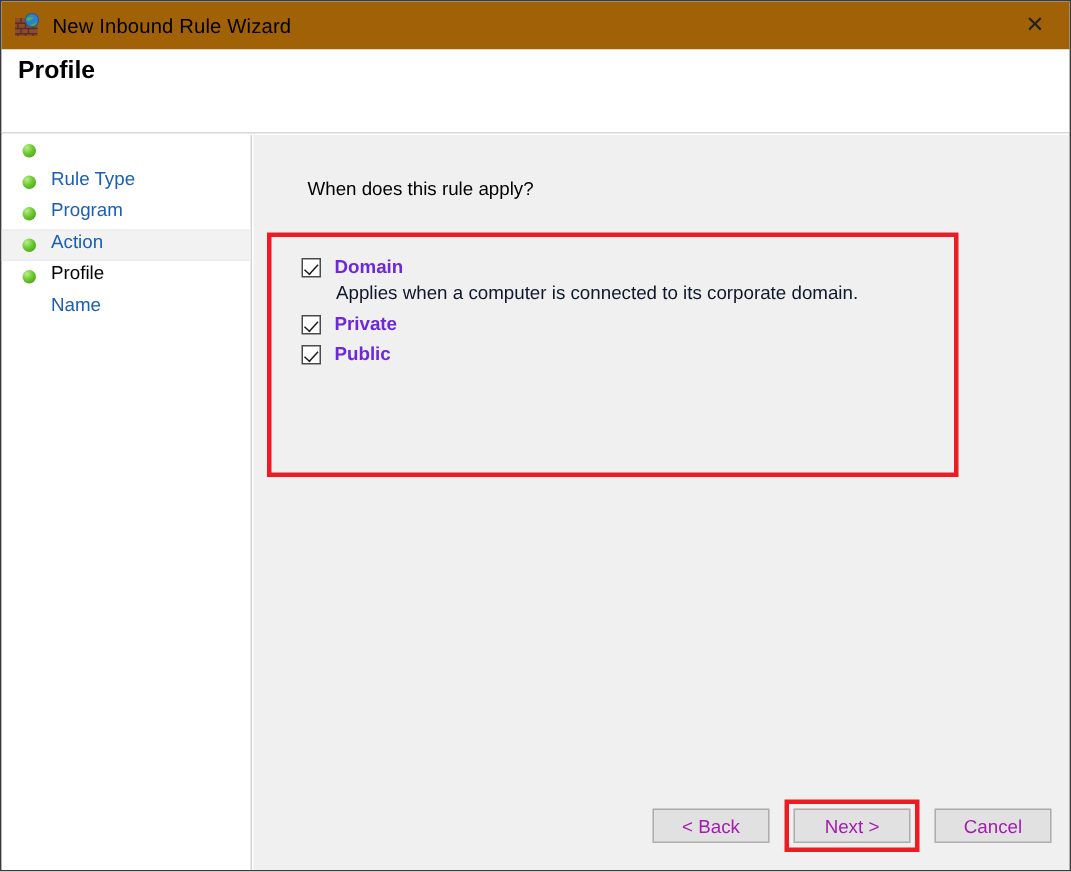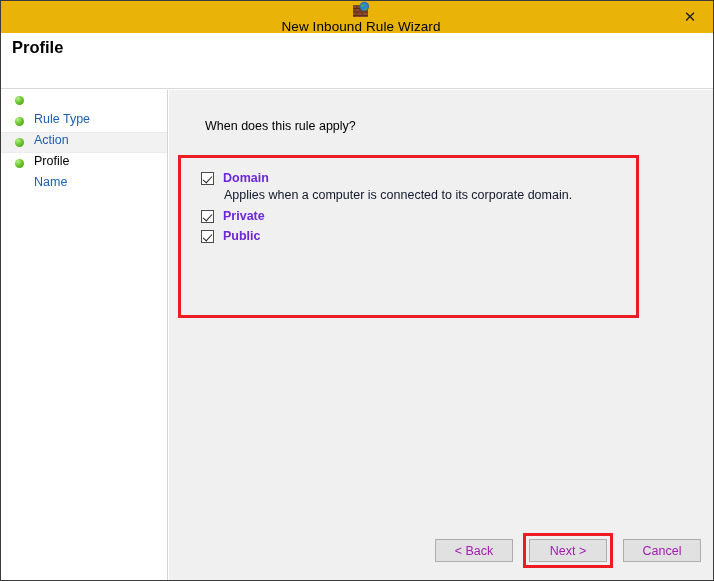--- a/index.html
+++ b/index.html
@@ -18,24 +18,23 @@
     background: #ffffff;
     border: 1px solid #3b3b3b;
     overflow: hidden;
   }
 
   
   #titlebar {
     position: absolute;
     left: 0; top: 0;
     width: 712px; height: 32px;
-    background: #eab308;
-    display: flex;
-    align-items: center;
-    flex-direction: column;
+    background: #a16207;
+    display: flex;
+    align-items: center;
   }
   #title-icon {
     width: 18px; height: 18px;
     margin-left: 8px;
     position: relative;
     flex: 0 0 auto;
   }
   #title-text {
     margin-left: 8px;
     font-size: 13.5px;
@@ -268,20 +267,24 @@
     <div id="page-heading">Profile</div>
   </div>
 
   <div id="sidebar">
     <div class="step-row">
       <span class="step-bullet"></span>
       <span class="step-label">Rule Type</span>
     </div>
     <div class="step-row">
       <span class="step-bullet"></span>
+      <span class="step-label">Program</span>
+    </div>
+    <div class="step-row">
+      <span class="step-bullet"></span>
       <span class="step-label">Action</span>
     </div>
     <div class="step-row current">
       <span class="step-bullet"></span>
       <span class="step-label">Profile</span>
     </div>
     <div class="step-row">
       <span class="step-bullet"></span>
       <span class="step-label">Name</span>
     </div>

